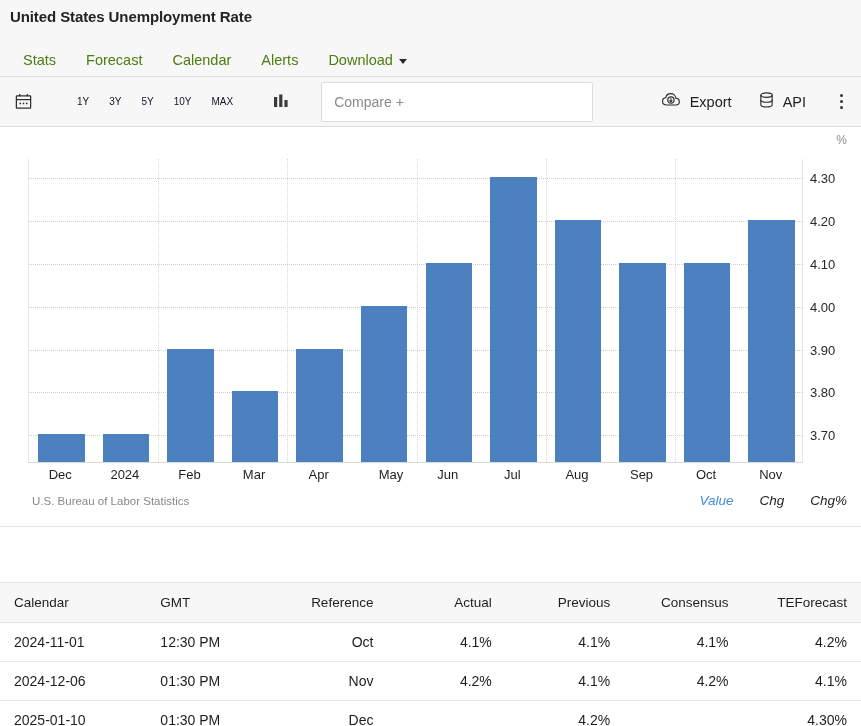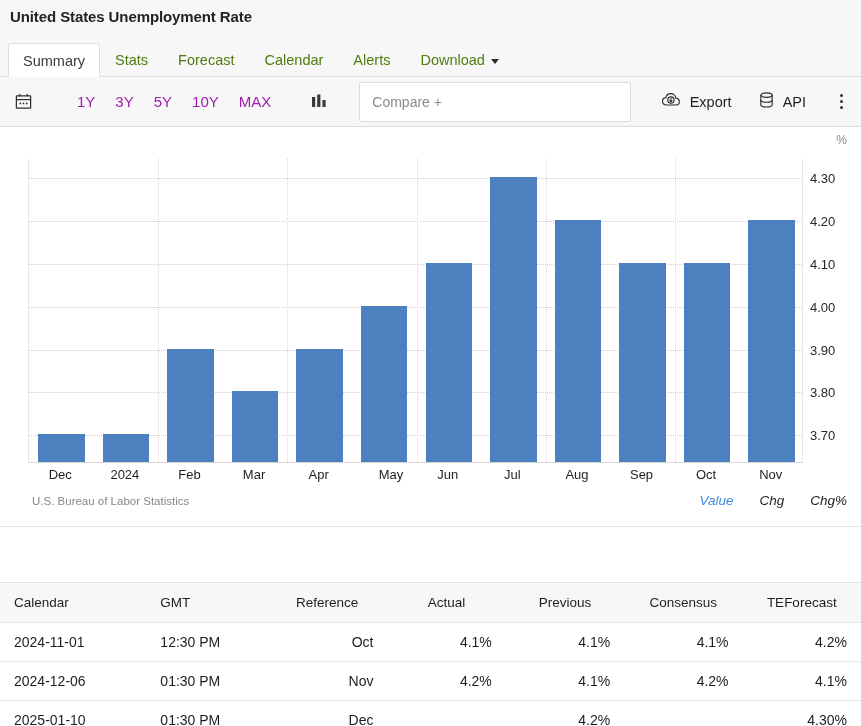--- a/index.html
+++ b/index.html
@@ -76,22 +76,22 @@
   }
   .tb-icon-btn {
     display: flex;
     align-items: center;
     justify-content: center;
     cursor: pointer;
     color: #2e2e2e;
   }
   .range-group { display: flex; align-items: center; margin-left: 34px; }
   .range-btn {
-    font-size: 15px;
-    color: #a21caf;
+    font-size: 10px;
+    color: #0f172a;
     padding: 2px 10px;
     cursor: pointer;
     white-space: nowrap;
   }
   .chartmode-btn { margin-left: 28px; cursor: pointer; display:flex; align-items:center; }
   .compare-box {
     margin-left: 30px;
     width: 272px;
     height: 40px;
     background: #ffffff;
@@ -209,21 +209,21 @@
   .cal-table {
     width: 100%;
     border-collapse: collapse;
     table-layout: fixed;
   }
   .cal-table th {
     background: #f7f7f7;
     font-size: 13.5px;
     font-weight: normal;
     color: #1e1e1e;
-    text-align: center;
+    text-align: right;
     padding: 12px 14px;
     border-bottom: 1px solid #e4e4e4;
     border-top: 1px solid #e4e4e4;
   }
   .cal-table th.l, .cal-table td.l { text-align: left; }
   .cal-table td {
     font-size: 14px;
     color: #1e1e1e;
     text-align: right;
     padding: 11px 14px;
@@ -236,21 +236,20 @@
   .col-num { width: 13.75%; }
 </style>
 </head>
 <body>
 
 <div class="page-header">
   <div class="page-title">United States Unemployment Rate</div>
 </div>
 
 <div class="tabbar" id="tabbar">
-    <div class="tab active"><span>Summary</span></div>
     <div class="tab"><span>Stats</span></div>
     <div class="tab"><span>Forecast</span></div>
     <div class="tab"><span>Calendar</span></div>
     <div class="tab"><span>Alerts</span></div>
     <div class="tab"><span>Download</span><span class="caret"></span></div>
   </div>
 
 <div class="toolbar">
 
   <div class="tb-icon-btn">

